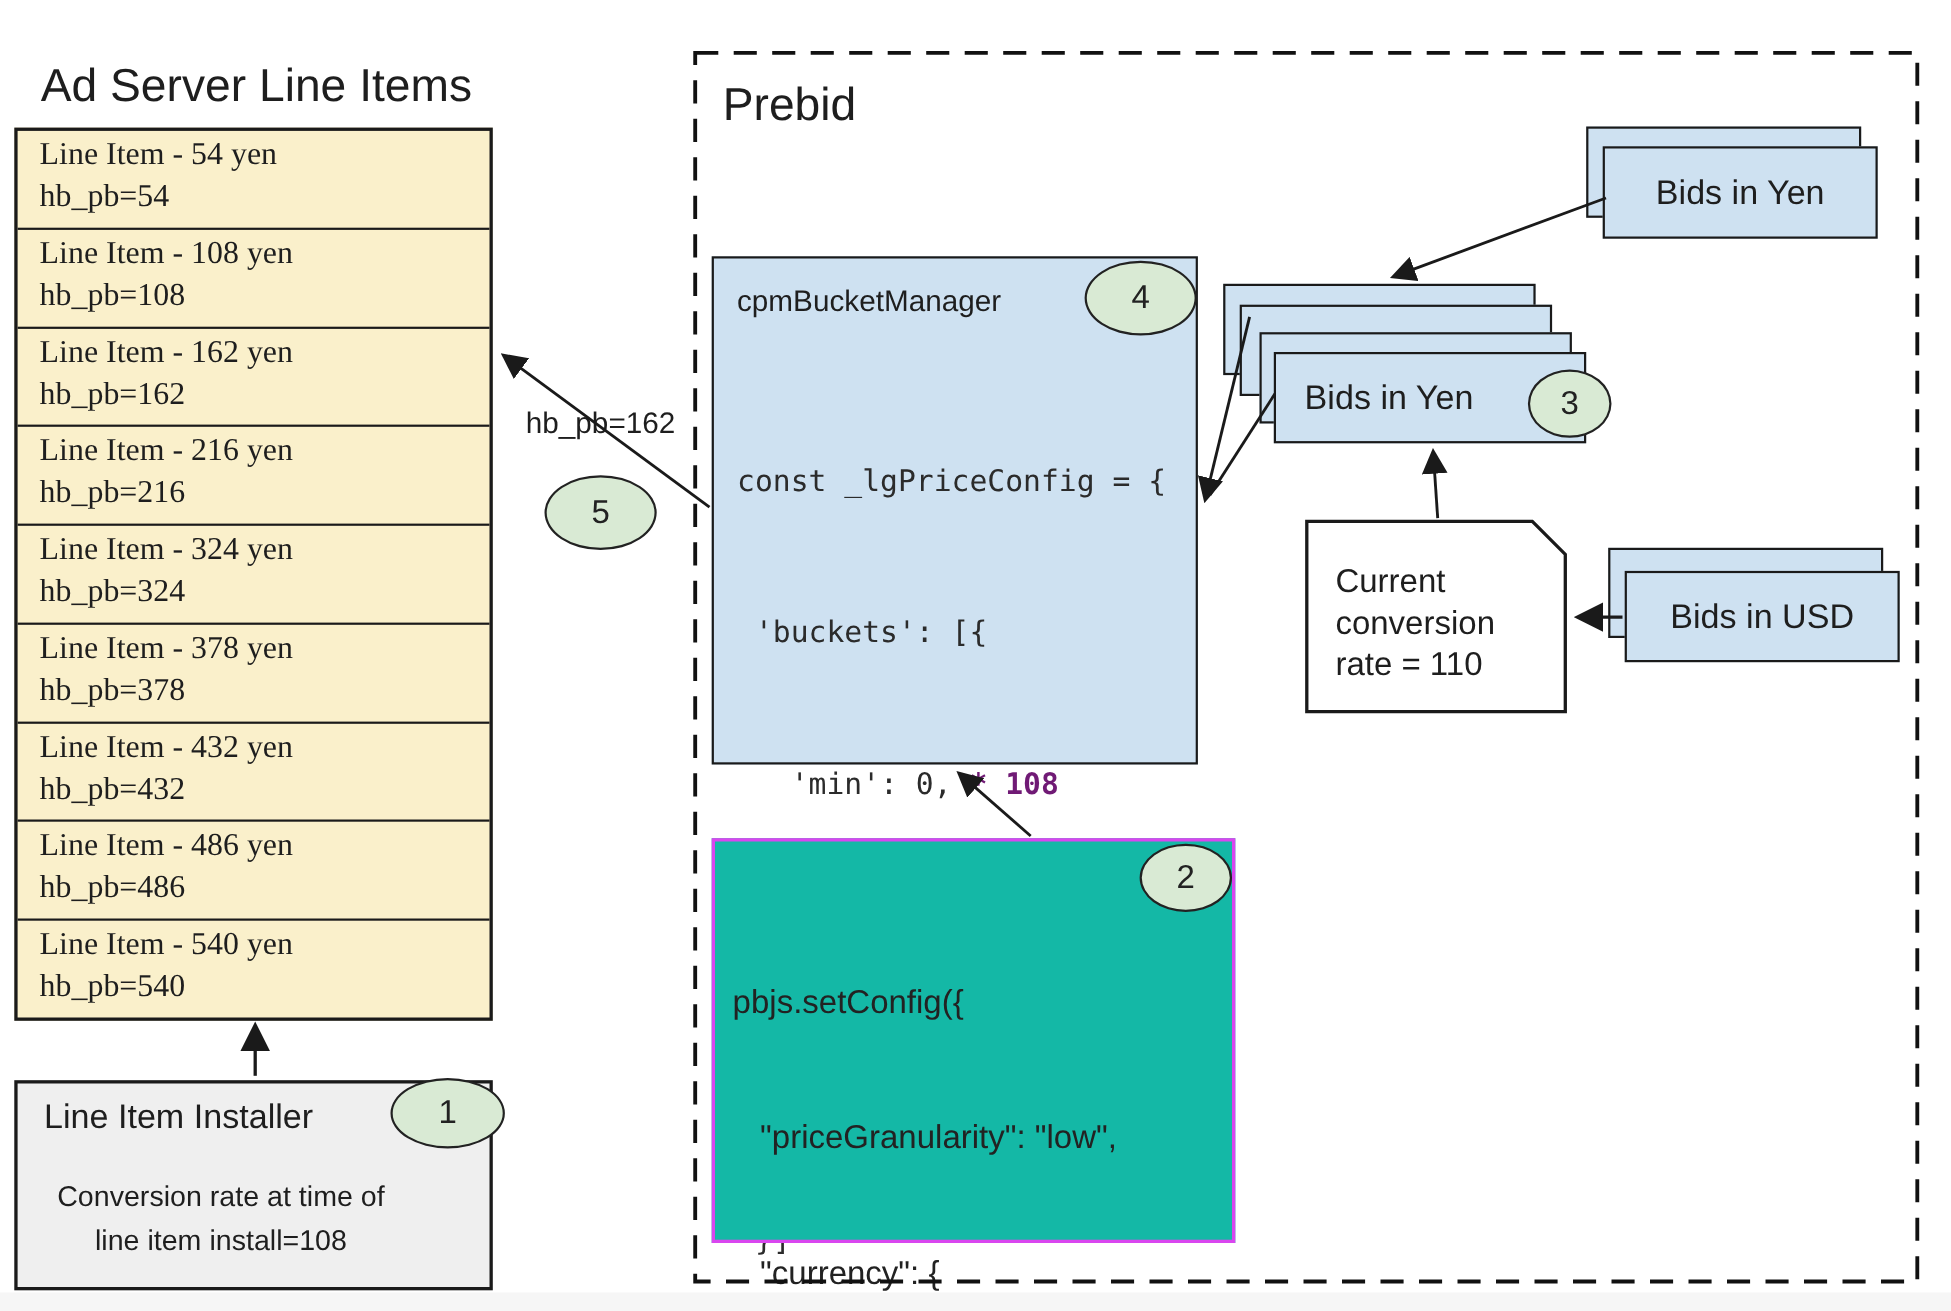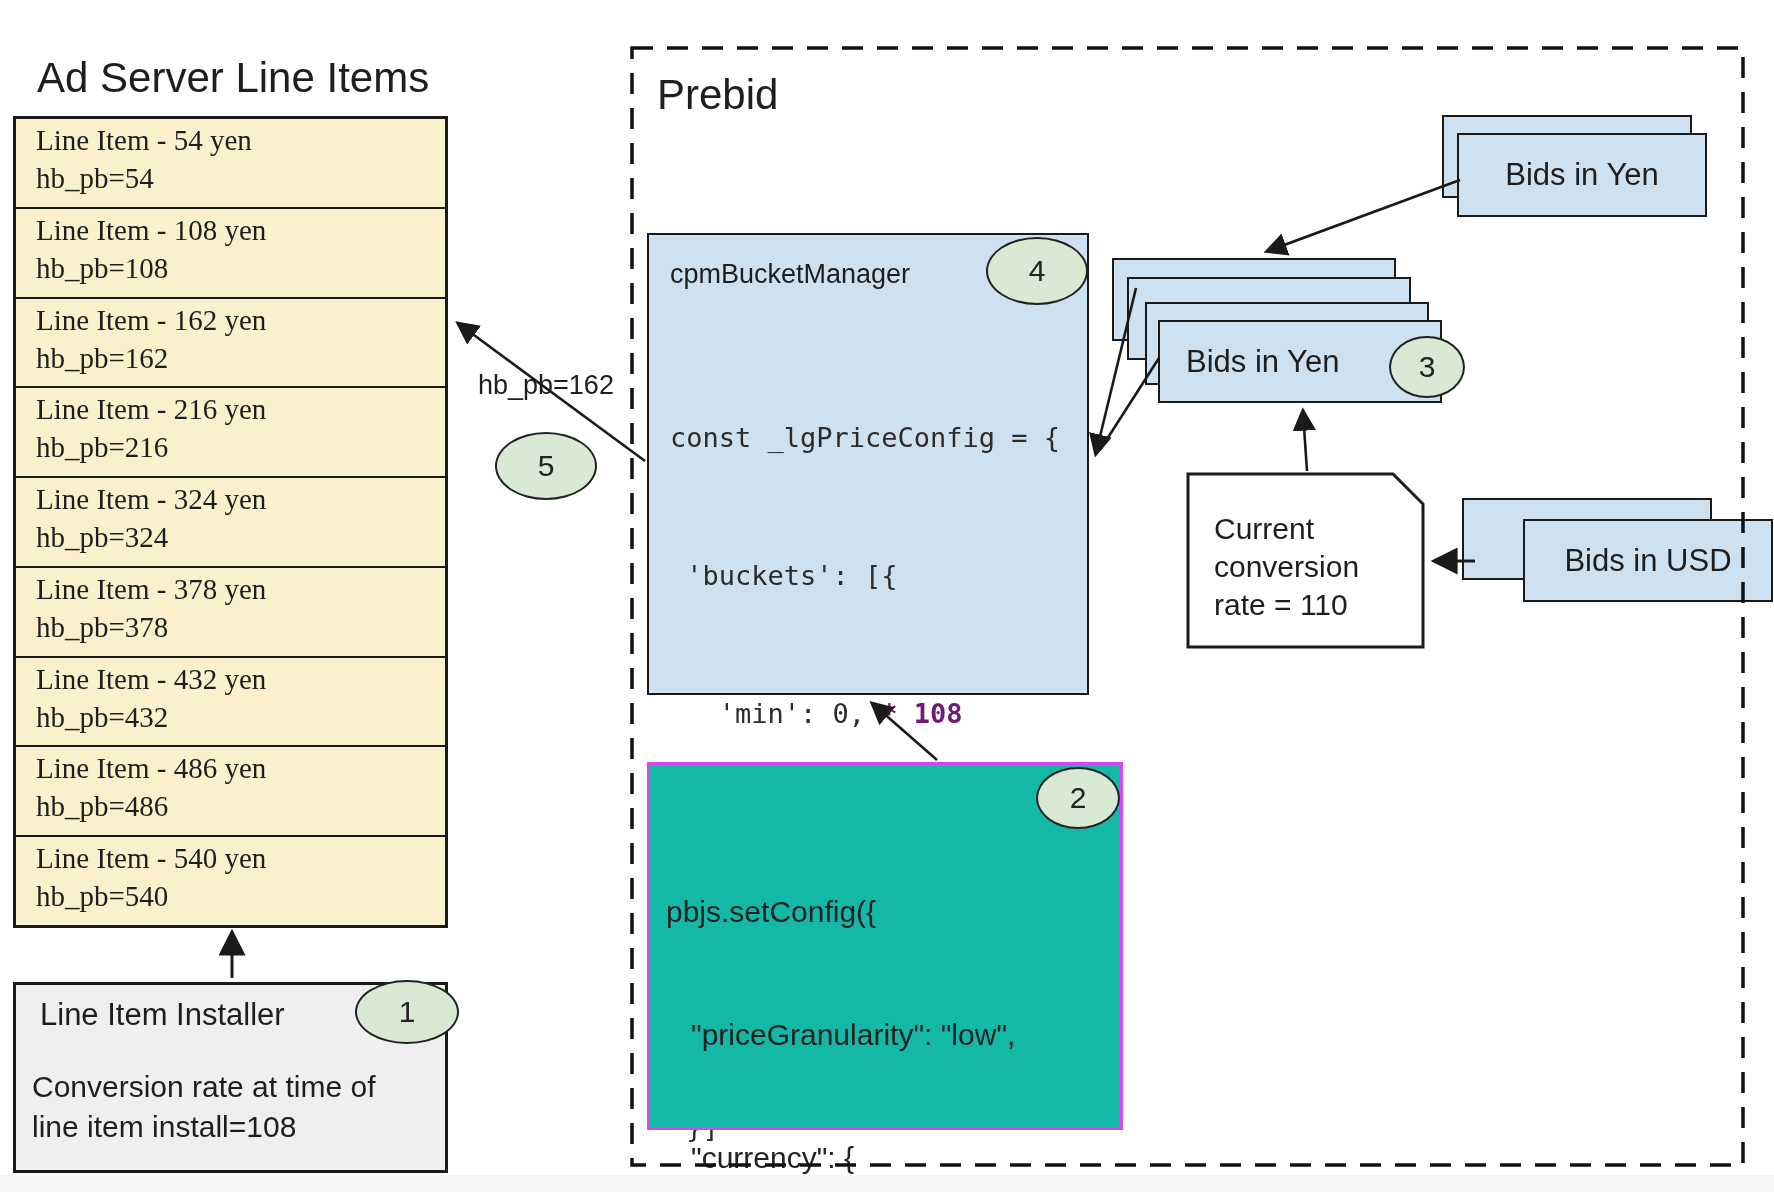--- a/index.html
+++ b/index.html
@@ -85,21 +85,21 @@
       <div class="li-line">hb_pb=486</div>
     </div>
     <div class="li-row">
       <div class="li-line">Line Item - 540 yen</div>
       <div class="li-line">hb_pb=540</div>
     </div>
   </div>
 
   <div class="abs" id="installer">
     <div class="abs" style="left:24px;top:12px;font-size:31px;">Line Item Installer</div>
-    <div class="abs" style="left:16px;top:82px;font-size:30px;line-height:40px;">
+    <div class="abs" style="left:36px;top:82px;font-size:26px;line-height:40px;text-align:center;">
       <div>Conversion rate at time of</div>
       <div>line item install=108</div>
     </div>
   </div>
   <div class="badge" style="left:355px;top:980px;width:104px;height:64px;">1</div>
 
   <div class="abs h-title" style="left:657px;top:72px;">Prebid</div>
 
   <div class="abs" id="cpm-box">
     <div class="abs" style="left:21px;top:24px;font-size:27px;">cpmBucketManager</div>
@@ -144,21 +144,21 @@
   <svg class="overlay" width="1774" height="1192" viewBox="0 0 1774 1192">
     <path d="M 1188,474 L 1393,474 L 1423,504 L 1423,647 L 1188,647 Z" fill="#ffffff" stroke="#1a1a1a" stroke-width="3"></path>
   </svg>
   <div class="abs" id="note-text">
     <div>Current</div>
     <div>conversion</div>
     <div>rate = 110</div>
   </div>
 
   <div class="card" style="left:1462px;top:498px;width:250px;height:82px;"></div>
-  <div class="card" style="left:1477px;top:519px;width:250px;height:83px;margin-left:46px;">
+  <div class="card" style="left:1477px;top:519px;width:250px;height:83px;">
     <div class="card-label">Bids in USD</div>
   </div>
 
   <div class="abs" id="hb-label">hb_pb=162</div>
   <div class="badge" style="left:495px;top:432px;width:102px;height:68px;">5</div>
 
   <div class="abs" id="bottom-strip"></div>
 
   <svg class="overlay" width="1774" height="1192" viewBox="0 0 1774 1192">
     <defs>

